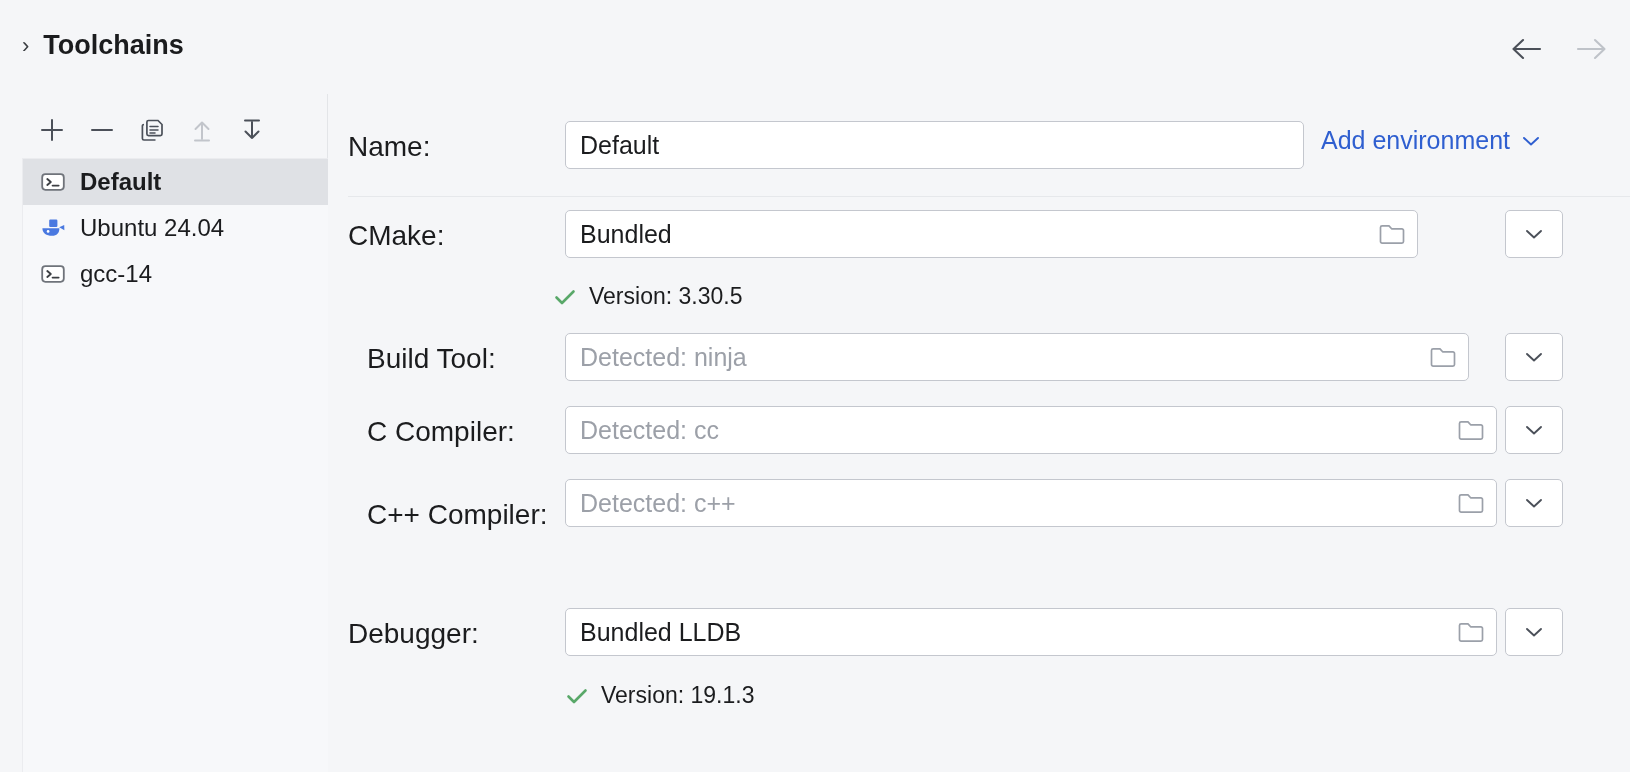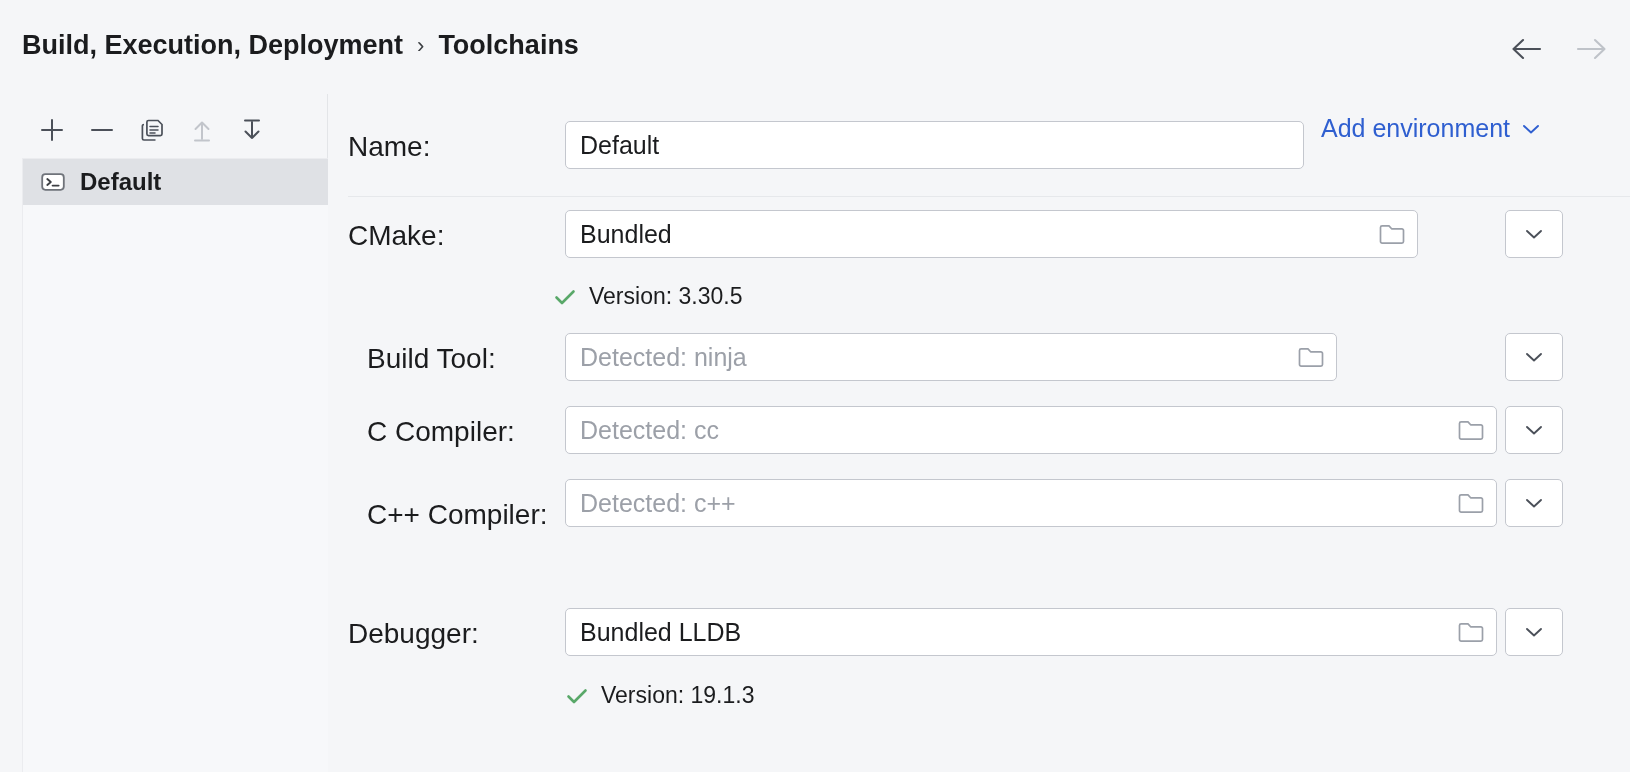--- a/index.html
+++ b/index.html
@@ -192,21 +192,20 @@
     width: 1282px;
     height: 1px;
     background: #e6e8eb;
   }
 </style>
 </head>
 <body>
 
 <div class="header">
   <div class="breadcrumb">
-    <span>Build, Execution, Deployment</span>
     <span class="crumb-sep">›</span>
     <span>Toolchains</span>
   </div>
 
   <div class="nav-arrows">
     <div class="nav-arrow">
       <svg width="34" height="26" viewBox="0 0 34 26" fill="none">
         <path d="M31 13 H5 M14 4 L4.5 13 L14 22" stroke="#4b5059" stroke-width="2.1" stroke-linecap="round" stroke-linejoin="round"></path>
       </svg>
     </div>
@@ -258,32 +257,53 @@
       <span class="sb-icon">
         <svg width="28" height="28" viewBox="0 0 28 28" fill="none">
           <rect x="3.2" y="6.2" width="21.6" height="15.6" rx="3.2" stroke="#6f737a" stroke-width="1.8" fill="#ffffff"></rect>
           <path d="M8.3 11 L11.8 14 L8.3 17" stroke="#3c3f43" stroke-width="1.9" stroke-linecap="round" stroke-linejoin="round"></path>
           <path d="M13.6 17.6 H19.6" stroke="#3c3f43" stroke-width="1.9" stroke-linecap="round"></path>
         </svg>
       </span>
       <span>Default</span>
     </div>
 
-
+    <div class="sb-item">
+      <span class="sb-icon">
+        <svg width="28" height="28" viewBox="0 0 28 28" fill="none">
+          <rect x="10.2" y="5.6" width="8.2" height="7.4" rx="1.1" fill="#4a79e0"></rect>
+          <path d="M3.4 14.2 H20.4 c0 4.6-2.6 7.6-7.4 7.6 C7.4 21.8 3.4 19.1 3.4 14.2 Z" fill="#4a79e0"></path>
+          <path d="M20.2 13.2 L25.2 11.1 L25.4 16.3 Z" fill="#4a79e0"></path>
+          <circle cx="9.1" cy="17.4" r="1.35" fill="#ffffff"></circle>
+        </svg>
+      </span>
+      <span>Ubuntu 24.04</span>
+    </div>
+
+    <div class="sb-item">
+      <span class="sb-icon">
+        <svg width="28" height="28" viewBox="0 0 28 28" fill="none">
+          <rect x="3.2" y="6.2" width="21.6" height="15.6" rx="3.2" stroke="#6f737a" stroke-width="1.8" fill="#ffffff"></rect>
+          <path d="M8.3 11 L11.8 14 L8.3 17" stroke="#3c3f43" stroke-width="1.9" stroke-linecap="round" stroke-linejoin="round"></path>
+          <path d="M13.6 17.6 H19.6" stroke="#3c3f43" stroke-width="1.9" stroke-linecap="round"></path>
+        </svg>
+      </span>
+      <span>gcc-14</span>
+    </div>
 
   </div>
 </div>
 
 <div class="content">
 
   <div class="label lvl0" style="top:37px;">Name:</div>
   <div class="field" style="left:236px; top:27px; width:739px;">
     <span class="val">Default</span>
   </div>
-  <div class="add-env" style="left:992px; top:20px;align-items:center;">
+  <div class="add-env" style="left:992px; top:32px;align-items:center;">
     <span>Add environment</span>
     <svg width="22" height="14" viewBox="0 0 22 14" fill="none">
       <path d="M4 4 L11 10.5 L18 4" stroke="#2f5fd0" stroke-width="1.9" stroke-linecap="round" stroke-linejoin="round"></path>
     </svg>
   </div>
 
   <div class="hr" style="top:102px;"></div>
 
   <div class="label lvl0" style="top:126px;">CMake:</div>
   <div class="field" style="left:236px; top:116px; width:853px;">
@@ -302,21 +322,21 @@
   <div class="status" style="left:224px; top:189px;">
     <span class="check">
       <svg width="24" height="20" viewBox="0 0 24 20" fill="none">
         <path d="M3.5 10.5 L9 16 L20.5 4.5" stroke="#59a869" stroke-width="2.6" stroke-linecap="round" stroke-linejoin="round"></path>
       </svg>
     </span>
     <span>Version: 3.30.5</span>
   </div>
 
   <div class="label lvl1" style="top:249px;">Build Tool:</div>
-  <div class="field" style="left:236px; top:239px; width:772px;">
+  <div class="field" style="left:236px; top:239px; width:904px;">
     <span class="placeholder">Detected: ninja</span>
     <span class="browse">
       <svg width="30" height="26" viewBox="0 0 30 26" fill="none">
         <path d="M3.5 20.5 V6.5 a1.6 1.6 0 0 1 1.6-1.6 H12 l2.6 2.9 H24.9 a1.6 1.6 0 0 1 1.6 1.6 V20.5 a1.6 1.6 0 0 1-1.6 1.6 H5.1 a1.6 1.6 0 0 1-1.6-1.6 Z" stroke="#9ba0a9" stroke-width="1.7" fill="none" stroke-linejoin="round"></path>
       </svg>
     </span>
   </div>
   <div class="dropdown-btn" style="left:1176px; top:239px;">
     <svg width="22" height="14" viewBox="0 0 22 14" fill="none">
       <path d="M4 4 L11 10.5 L18 4" stroke="#4b5059" stroke-width="1.9" stroke-linecap="round" stroke-linejoin="round"></path>

